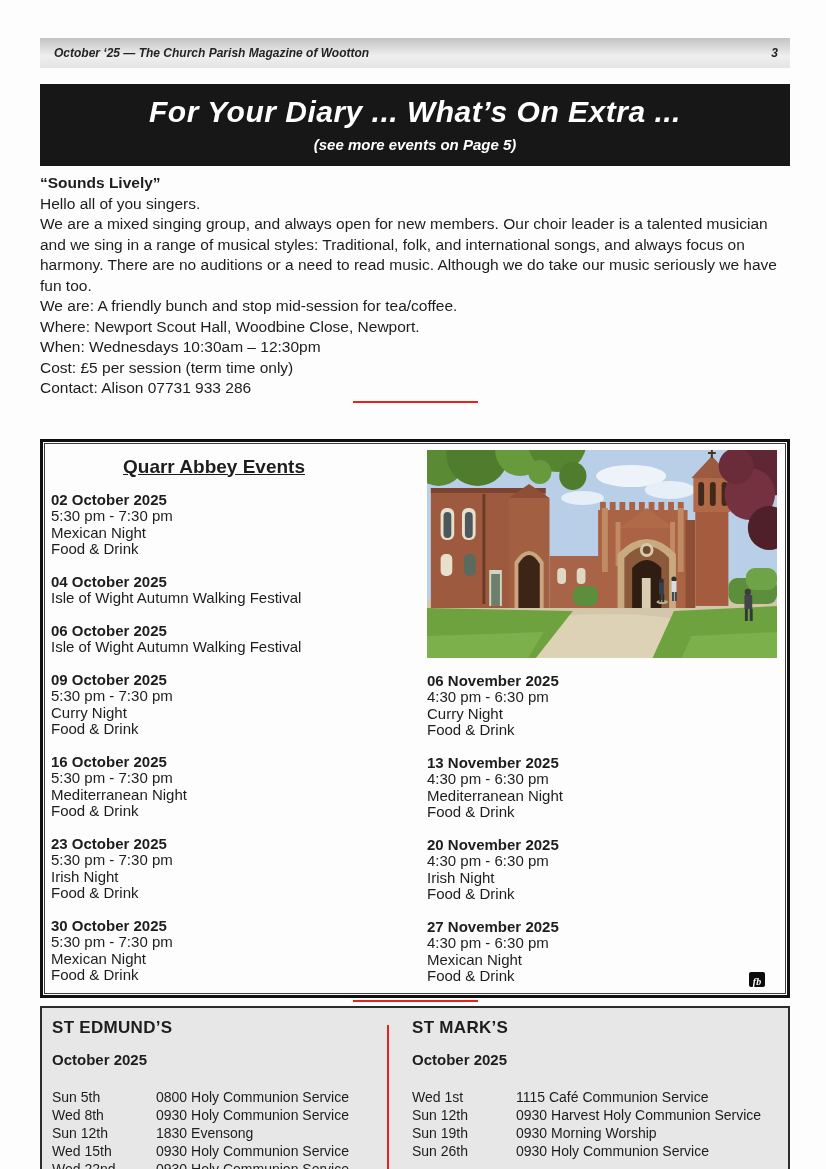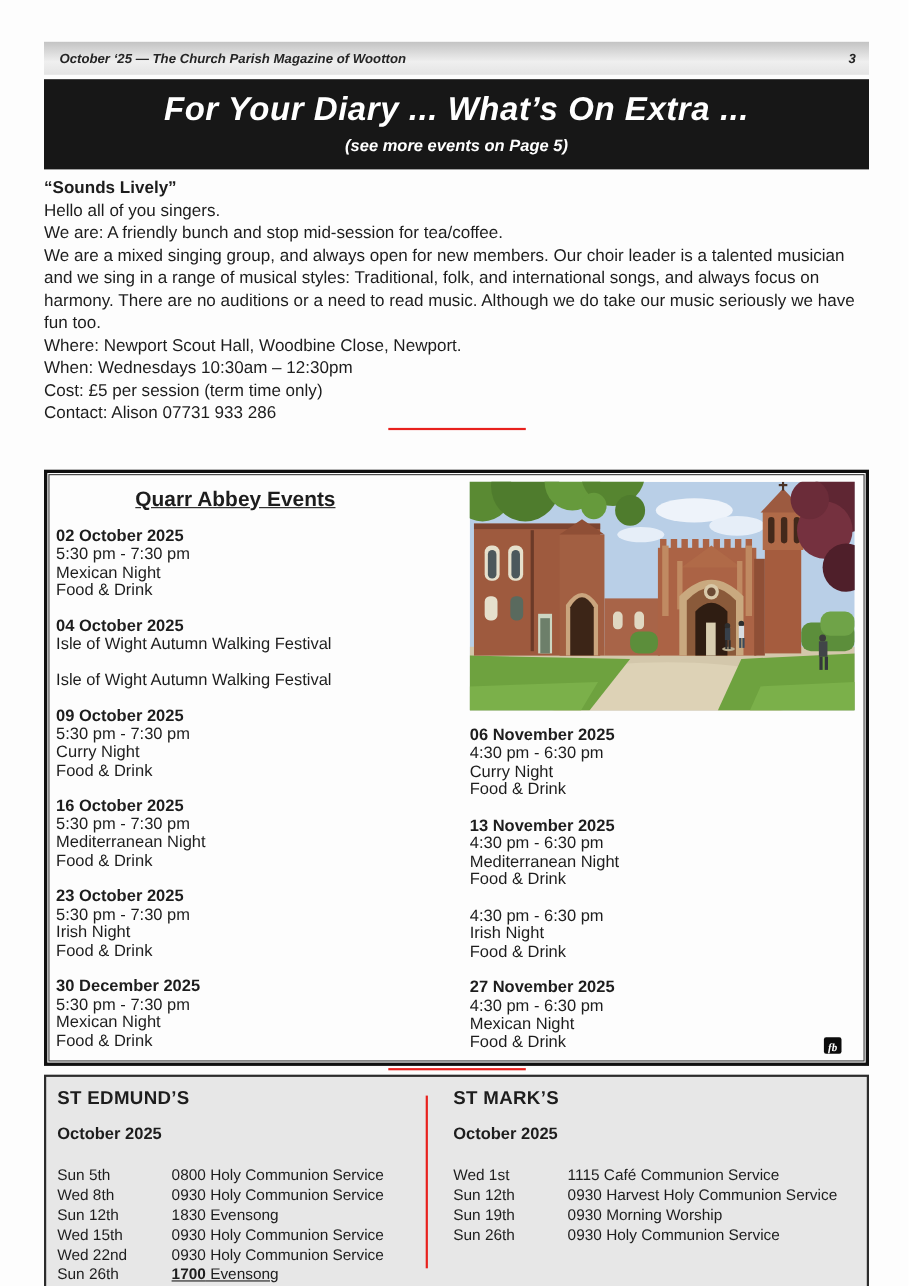--- a/index.html
+++ b/index.html
@@ -10,21 +10,21 @@
   .content{position:absolute;left:40px;top:38px;width:750px;}
 
   
   .masthead{
     height:30px;background:linear-gradient(#c3c3c3,#efefef 60%,#e4e4e4);
     display:flex;justify-content:space-between;align-items:center;
     padding:0 12px 0 14px;font-weight:bold;font-style:italic;font-size:12px;color:#242424;
   }
 
   
-  .banner{margin-top:4px;background:#171717;color:#fff;text-align:center;padding:11px 0 13px;}
+  .banner{margin-top:16px;background:#171717;color:#fff;text-align:center;padding:11px 0 13px;}
   .banner-title{font-size:30px;font-weight:bold;font-style:italic;letter-spacing:.5px;}
   .banner-sub{font-size:15px;font-weight:bold;font-style:italic;margin-top:7px;}
 
   
   .intro{margin-top:7px;font-size:15.5px;line-height:20.5px;}
   .intro-heading{font-weight:bold;}
 
   .red-rule{width:125px;height:2px;background:#e8211d;margin:2px auto 3px;}
 
   
@@ -80,22 +80,22 @@
     </div>
 
     <div class="banner">
       <div class="banner-title">For Your Diary ... What’s On Extra ...</div>
       <div class="banner-sub">(see more events on Page 5)</div>
     </div>
 
     <div class="intro">
       <div class="intro-heading">“Sounds Lively”</div>
       <div>Hello all of you singers.</div>
+      <div>We are a mixed singing group, and always open for new members. Our choir leader is a talented musician and we sing in a range of musical styles: Traditional, folk, and international songs, and always focus on harmony. There are no auditions or a need to read music. Although we do take our music seriously we have fun too.</div>
       <div>We are: A friendly bunch and stop mid-session for tea/coffee.</div>
-      <div>We are a mixed singing group, and always open for new members. Our choir leader is a talented musician and we sing in a range of musical styles: Traditional, folk, and international songs, and always focus on harmony. There are no auditions or a need to read music. Although we do take our music seriously we have fun too.</div>
       <div>Where: Newport Scout Hall, Woodbine Close, Newport.</div>
       <div>When: Wednesdays 10:30am – 12:30pm</div>
       <div>Cost: £5 per session (term time only)</div>
       <div>Contact: Alison 07731 933 286</div>
     </div>
 
     <div class="red-rule"></div>
 
     <div class="quarr-outer">
       <div class="quarr-inner">
@@ -106,20 +106,21 @@
                 <div class="event-date">02 October 2025</div>
                 <div class="event-line">5:30 pm - 7:30 pm</div>
                 <div class="event-line">Mexican Night</div>
                 <div class="event-line">Food &amp; Drink</div>
               </div>
               <div class="event">
                 <div class="event-date">04 October 2025</div>
                 <div class="event-line">Isle of Wight Autumn Walking Festival</div>
               </div>
               <div class="event">
+                <div class="event-date">06 October 2025</div>
                 <div class="event-line">Isle of Wight Autumn Walking Festival</div>
               </div>
               <div class="event">
                 <div class="event-date">09 October 2025</div>
                 <div class="event-line">5:30 pm - 7:30 pm</div>
                 <div class="event-line">Curry Night</div>
                 <div class="event-line">Food &amp; Drink</div>
               </div>
               <div class="event">
                 <div class="event-date">16 October 2025</div>
@@ -127,21 +128,21 @@
                 <div class="event-line">Mediterranean Night</div>
                 <div class="event-line">Food &amp; Drink</div>
               </div>
               <div class="event">
                 <div class="event-date">23 October 2025</div>
                 <div class="event-line">5:30 pm - 7:30 pm</div>
                 <div class="event-line">Irish Night</div>
                 <div class="event-line">Food &amp; Drink</div>
               </div>
               <div class="event">
-                <div class="event-date">30 December 2025</div>
+                <div class="event-date">30 October 2025</div>
                 <div class="event-line">5:30 pm - 7:30 pm</div>
                 <div class="event-line">Mexican Night</div>
                 <div class="event-line">Food &amp; Drink</div>
               </div>
             </div>
         </div>
         <div>
 
           <svg class="abbey-photo" viewBox="0 0 360 208" preserveAspectRatio="none">
             <rect x="0" y="0" width="360" height="208" fill="#b9cfe7"></rect>
@@ -246,20 +247,21 @@
                 <div class="event-line">Curry Night</div>
                 <div class="event-line">Food &amp; Drink</div>
               </div>
               <div class="event">
                 <div class="event-date">13 November 2025</div>
                 <div class="event-line">4:30 pm - 6:30 pm</div>
                 <div class="event-line">Mediterranean Night</div>
                 <div class="event-line">Food &amp; Drink</div>
               </div>
               <div class="event">
+                <div class="event-date">20 November 2025</div>
                 <div class="event-line">4:30 pm - 6:30 pm</div>
                 <div class="event-line">Irish Night</div>
                 <div class="event-line">Food &amp; Drink</div>
               </div>
               <div class="event">
                 <div class="event-date">27 November 2025</div>
                 <div class="event-line">4:30 pm - 6:30 pm</div>
                 <div class="event-line">Mexican Night</div>
                 <div class="event-line">Food &amp; Drink</div>
               </div>

